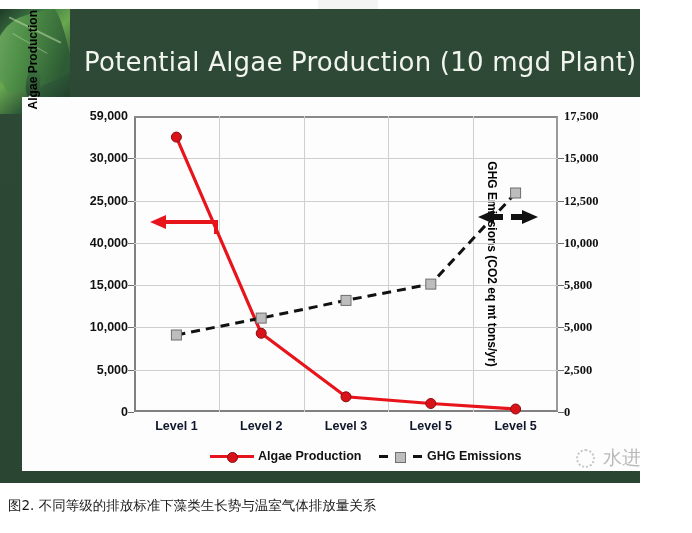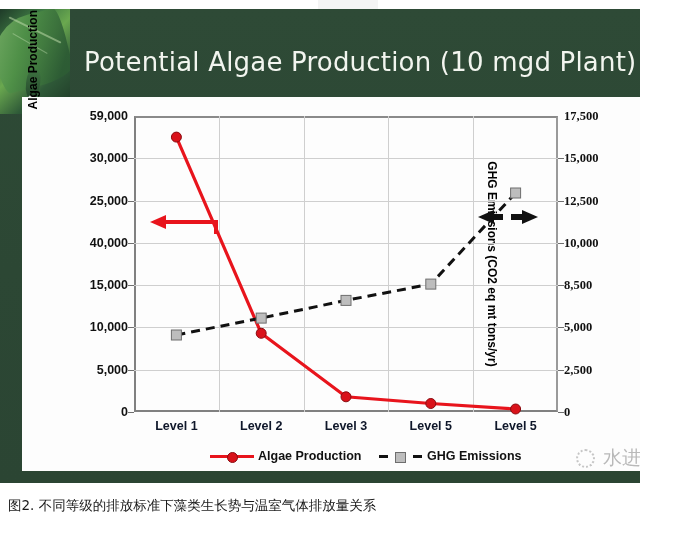--- a/index.html
+++ b/index.html
@@ -126,21 +126,21 @@
         <div class="ytick" style="top:126.9px">40,000</div>
         <div class="ytick" style="top:84.6px">25,000</div>
         <div class="ytick" style="top:42.3px">30,000</div>
         <div class="ytick" style="top:0px">59,000</div>
       </div>
 
       <div class="ytick-right-wrap">
         <div class="ytick-r" style="top:296px">0</div>
         <div class="ytick-r" style="top:253.7px">2,500</div>
         <div class="ytick-r" style="top:211.4px">5,000</div>
-        <div class="ytick-r" style="top:169.1px">8,500</div>
+        <div class="ytick-r" style="top:169.1px">5,800</div>
         <div class="ytick-r" style="top:126.9px">10,000</div>
         <div class="ytick-r" style="top:84.6px">12,500</div>
         <div class="ytick-r" style="top:42.3px">15,000</div>
         <div class="ytick-r" style="top:0px">17,500</div>
       </div>
 
       <div class="plot">
         <div class="frame"></div>
 
         <div class="gline" style="top:42.3px"></div>

